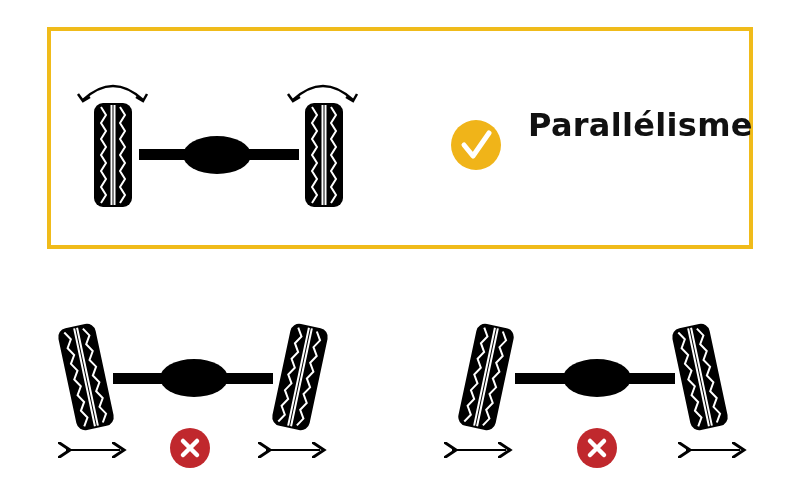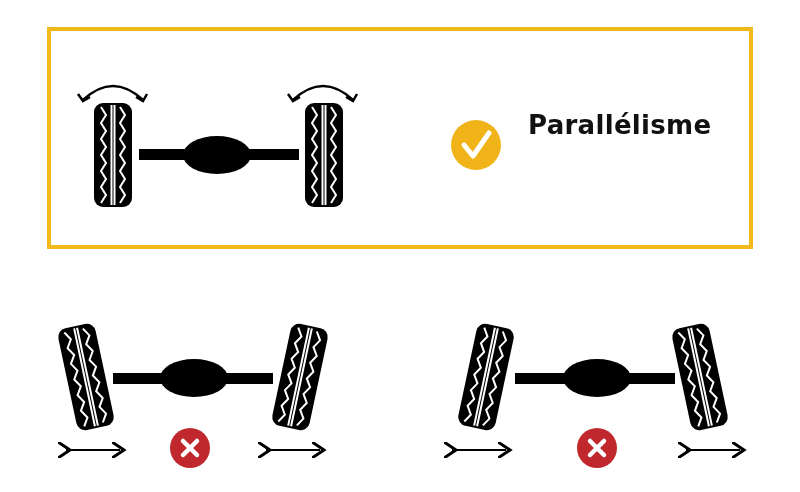--- a/index.html
+++ b/index.html
@@ -1,19 +1,19 @@
 <!DOCTYPE html>
 <html><head>
 <meta charset="utf-8">
 <style>
   html, body { margin:0; padding:0; background:#ffffff; }
   body { width:800px; height:492px; position:relative; overflow:hidden; font-family:"DejaVu Sans", sans-serif; }
   .panel { position:absolute; left:47px; top:27px; width:698px; height:214px; border:4px solid #f0bb1a; box-sizing:content-box; }
   .abs { position:absolute; }
-  .label { position:absolute; left:528px; top:108px; font-family:"DejaVu Sans", sans-serif; font-weight:bold; font-size:26px; line-height:35px; color:#111; letter-spacing:0.3px; }
+  .label { position:absolute; left:528px; top:108px; font-family:"DejaVu Sans", sans-serif; font-weight:bold; font-size:32px; line-height:35px; color:#111; letter-spacing:0.3px; }
   .label div { white-space:nowrap; }
 </style>
 </head>
 <body>
 
 <div class="panel"></div>
 
 <svg class="abs" style="left:0;top:0" width="800" height="492">
   <defs>
     <g id="tire">

